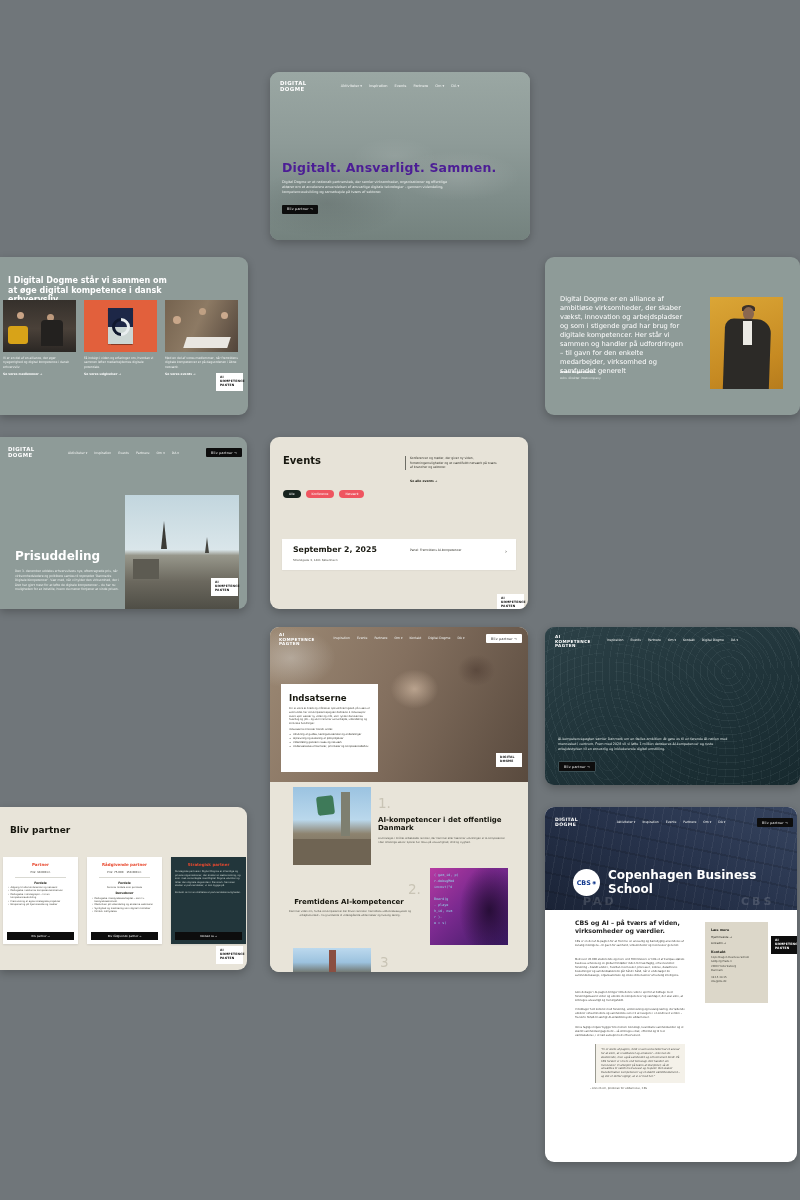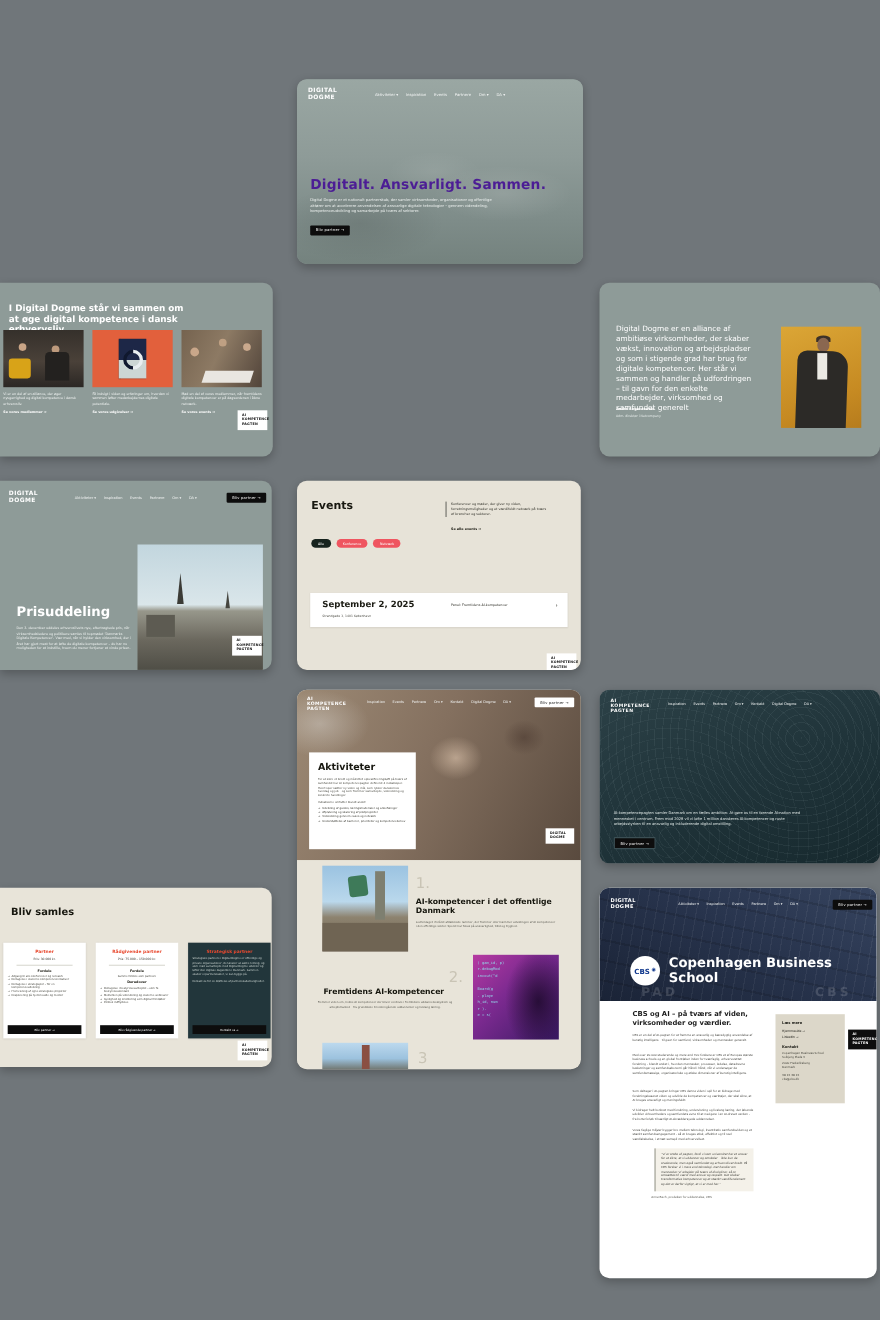--- a/index.html
+++ b/index.html
@@ -330,21 +330,21 @@
       <span>Inspiration</span>
       <span>Events</span>
       <span>Partnere</span>
       <span>Om ▾</span>
       <span>Kontakt</span>
       <span>Digital Dogme</span>
       <span>DA ▾</span>
     </nav>
     <span class="btn btn-w cta">Bliv partner →</span>
     <div class="card">
-      <h2>Aktiviteter</h2>
+      <h2>Indsatserne</h2>
       <p class="p1">For at sikre et bredt og målrettet opkvalificeringsløft på tværs af samfundet har AI-kompetencepagten defineret 4 indsatsspor. Hvert spor sætter ny viden og mål, som rykker danskernes hverdag og job – og som fremmer samarbejde, videndeling og konkrete handlinger.</p>
       <p class="p2">Indsatserne omfatter blandt andet:</p>
       <ul>
         <li>Udvikling af guides, læringsmaterialer og anbefalinger</li>
         <li>Afprøvning og skalering af pilotprojekter</li>
         <li>Videndeling gennem cases og netværk</li>
         <li>Understøttelse af barrierer, prioriteter og kompetencebehov</li>
       </ul>
     </div>
     <div class="badge ddbadge">DIGITAL
@@ -390,21 +390,21 @@
       <span>Om ▾</span>
       <span>Kontakt</span>
       <span>Digital Dogme</span>
       <span>DA ▾</span>
     </nav>
     <p>AI-kompetencepagten samler Danmark om en fælles ambition: At gøre os til en førende AI-nation med mennesket i centrum. Frem mod 2028 vil vi løfte 1 million danskeres AI-kompetencer og ruste arbejdsstyrken til en ansvarlig og inkluderende digital omstilling.</p>
     <span class="btn">Bliv partner →</span>
   </section>
 
   <section class="tile t-h clip-l">
-    <h1>Bliv samles</h1>
+    <h1>Bliv partner</h1>
 
     <div class="tier k1">
       <div class="tt">Partner</div>
       <div class="pr">Pris: 30.000 kr.</div>
       <div class="hr"></div>
       <div class="sh">Fordele</div>
       <ul>
         <li>Adgang til alle konferencer og netværk</li>
         <li>Deltagelse i eksterne kompetenceinitiativer</li>
         <li>Deltagelse i strategispor – for en kompetenceudvikling</li>

